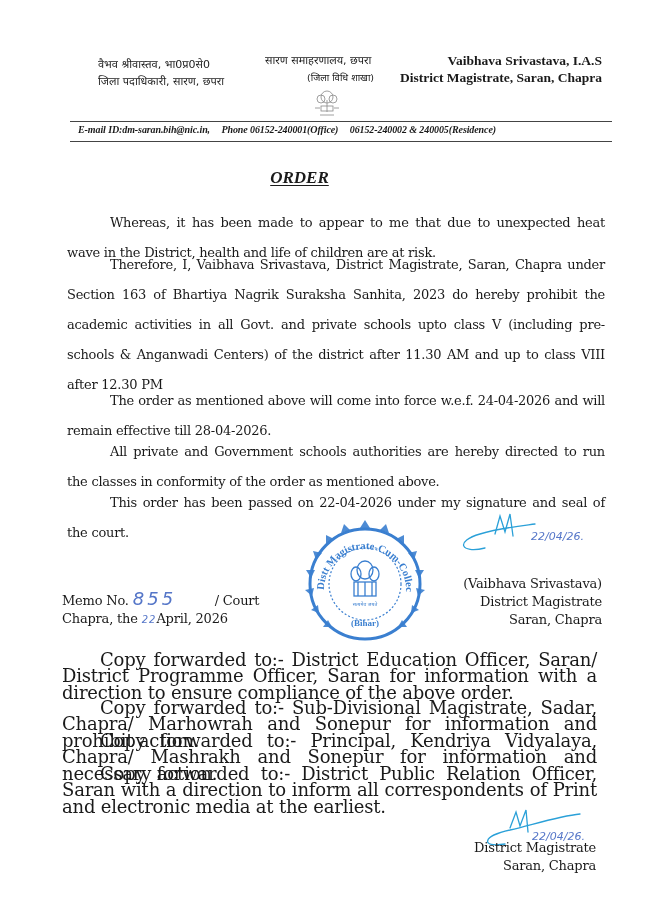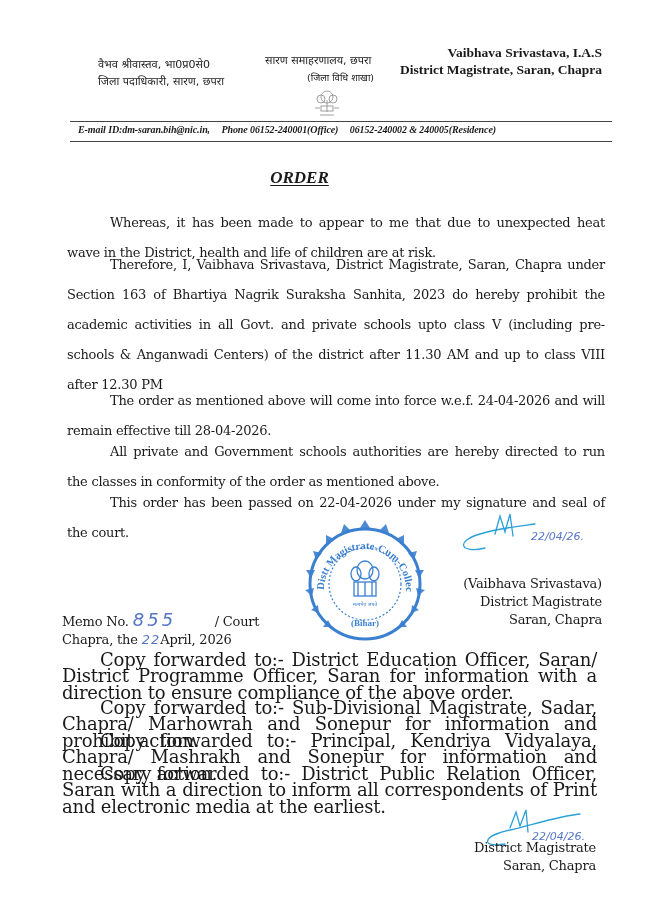--- a/index.html
+++ b/index.html
@@ -1,40 +1,40 @@
 <!DOCTYPE html>
 <html><head>
 <meta charset="utf-8">
 <style>
   html, body { margin: 0; padding: 0; background: #ffffff; }
   body { width: 648px; height: 902px; position: relative; overflow: hidden; color: #1a1a1a; }
   .hdr { position: absolute; font-size: 12.5px; line-height: 17px; }
   .hdr-hi-left { left: 98px; top: 56px; font-family: "DejaVu Sans", sans-serif; font-size: 11px; }
   .hdr-hi-mid { left: 265px; top: 52px; font-family: "DejaVu Sans", sans-serif; font-size: 11px; }
   .hdr-hi-mid .sub { display: block; padding-left: 42px; font-size: 9.5px; }
-  .hdr-en { left: 398px; top: 44px; font-family: "Liberation Serif", serif; font-weight: bold; font-size: 13.5px; text-align: right; width: 204px; }
+  .hdr-en { left: 398px; top: 52px; font-family: "Liberation Serif", serif; font-weight: bold; font-size: 13.5px; text-align: right; width: 204px; }
   .emblem { position: absolute; left: 311px; top: 88px; width: 32px; height: 30px; }
   .rule { position: absolute; left: 70px; width: 542px; height: 1px; background: #444; }
   .contact { position: absolute; left: 78px; top: 124px; font-family: "Liberation Serif", serif; font-style: italic; font-weight: bold; font-size: 10px; white-space: nowrap; letter-spacing: -0.1px; }
   .contact span { margin-right: 9px; }
   .title { position: absolute; left: 0; width: 599px; top: 168px; text-align: center; font-family: "Liberation Serif", serif; font-weight: bold; font-style: italic; font-size: 17px; }
   .title span { text-decoration: underline; text-underline-offset: 2px; }
   .para { position: absolute; left: 67px; width: 538px; font-family: "DejaVu Serif", serif; font-size: 13px; line-height: 30px; text-align: justify; text-indent: 43px; letter-spacing: -0.25px; }
   .p1 { top: 208px; }
   .p2 { top: 250px; }
   .p3 { top: 386px; }
   .p4 { top: 437px; }
   .p5 { top: 488px; }
   .seal { position: absolute; left: 294px; top: 518px; width: 142px; height: 132px; }
   .sig-block { position: absolute; right: 46px; top: 541px; text-align: right; font-family: "DejaVu Serif", serif; font-size: 13px; line-height: 18px; letter-spacing: -0.2px; margin-top: 34px; }
   .sig1 { position: absolute; left: 455px; top: 506px; width: 150px; height: 54px; }
   .memo { position: absolute; left: 62px; top: 590px; font-family: "DejaVu Serif", serif; font-size: 13px; line-height: 18px; letter-spacing: -0.2px; }
   .hand { font-family: "DejaVu Sans", sans-serif; color: #5576c8; font-style: italic; font-size: 18px; letter-spacing: 3px; display: inline-block; }
-  .hand.small { font-size: 13px; letter-spacing: 1px; text-align: center; }
-  .memo .memo-no-val { width: 78px; margin-top: 21px; }
+  .hand.small { font-size: 10px; letter-spacing: 1px; text-align: center; }
+  .memo .memo-no-val { width: 78px; }
   .copy { position: absolute; left: 62px; width: 535px; font-family: "DejaVu Serif", serif; font-size: 18px; line-height: 16.3px; text-align: justify; text-indent: 38px; letter-spacing: -0.2px; }
   .c1 { top: 652px; }
   .c2 { top: 700px; }
   .c3 { top: 733px; }
   .c4 { top: 766px; }
   .sig2 { position: absolute; left: 480px; top: 806px; width: 130px; height: 45px; }
   .sig-block2 { position: absolute; right: 52px; top: 839px; text-align: right; font-family: "DejaVu Serif", serif; font-size: 13px; line-height: 18px; letter-spacing: -0.2px; }
 </style>
 </head>
 <body>

